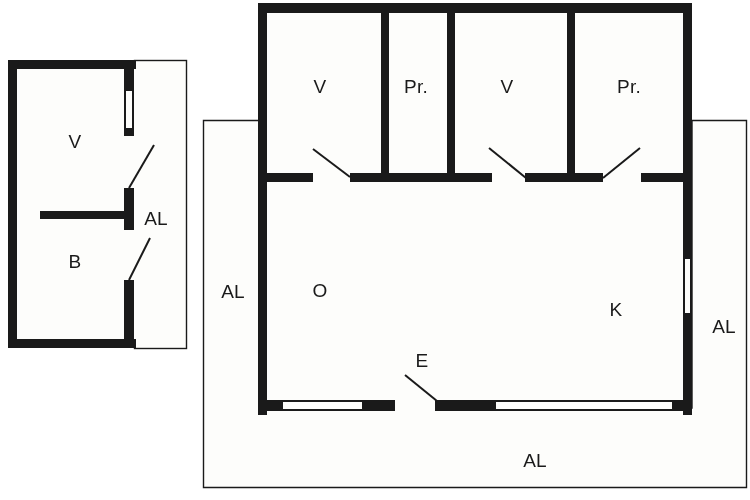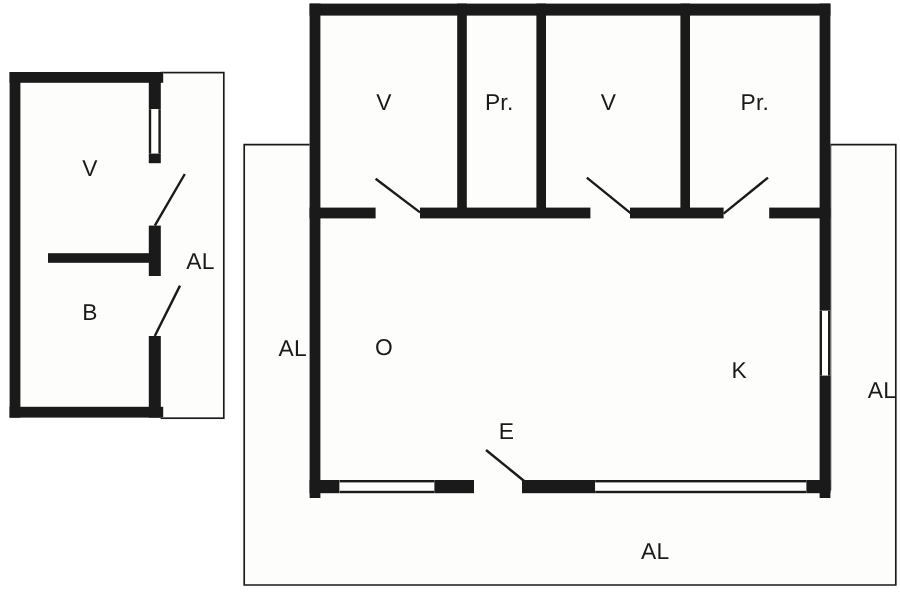--- a/index.html
+++ b/index.html
@@ -37,21 +37,20 @@
   }
   .area-label {
     position: absolute;
     font-family: "Liberation Sans", sans-serif;
     font-size: 19px;
     color: #1a1a1a;
     white-space: nowrap;
     transform: translate(-50%, -50%);
     letter-spacing: 0.2px;
     user-select: none;
-    margin-left: 11px;
   }
 </style>
 </head>
 <body>
 
 <div id="plan-root">
 
   <svg id="plan-svg" width="750" height="500" viewBox="0 0 750 500">
 
     <g>

